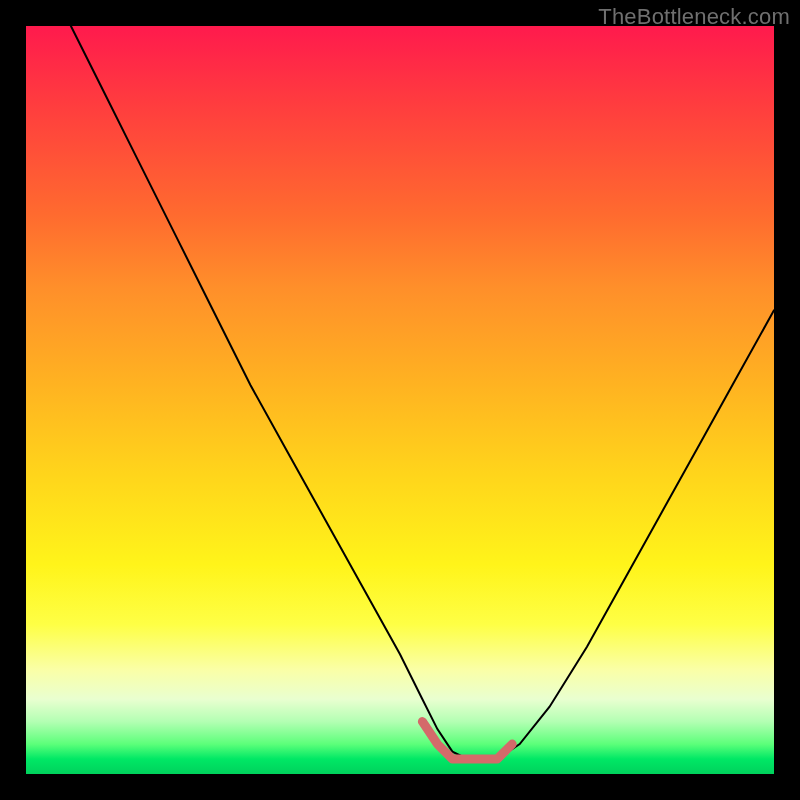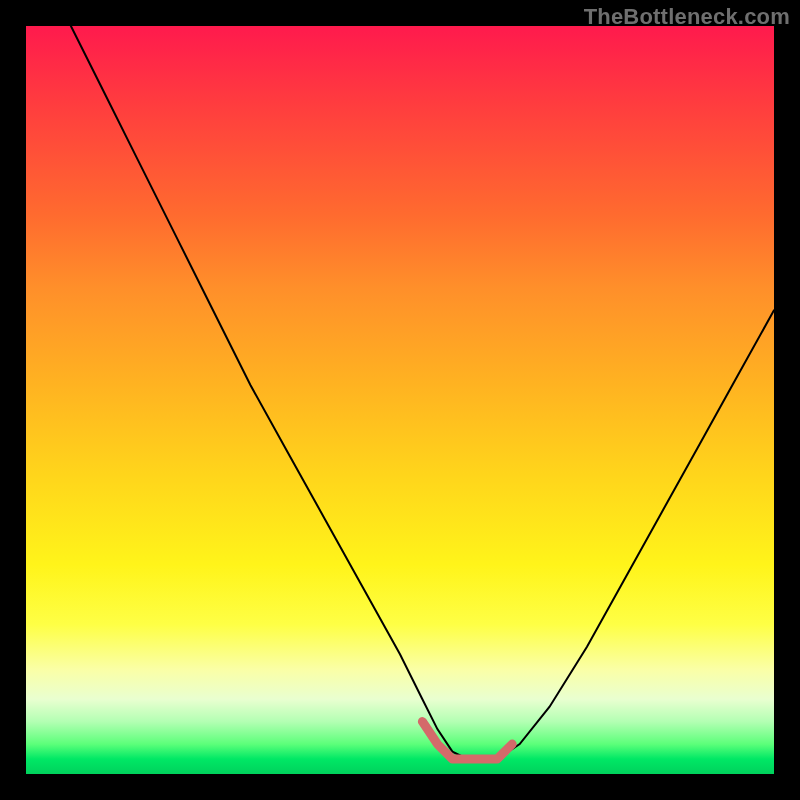--- a/index.html
+++ b/index.html
@@ -51,21 +51,21 @@
     inset: 0;
     width: 748px;
     height: 748px;
   }
   .watermark {
     position: absolute;
     top: 4px;
     right: 10px;
     color: #6f6f6f;
     font-size: 22px;
-    font-weight: 700;
+    font-weight: 400;
     letter-spacing: 0.2px;
     user-select: none;
   }
 </style>
 </head>
 <body>
 
 <div class="frame">
   <div class="plot">
     <div class="gradient"></div>

